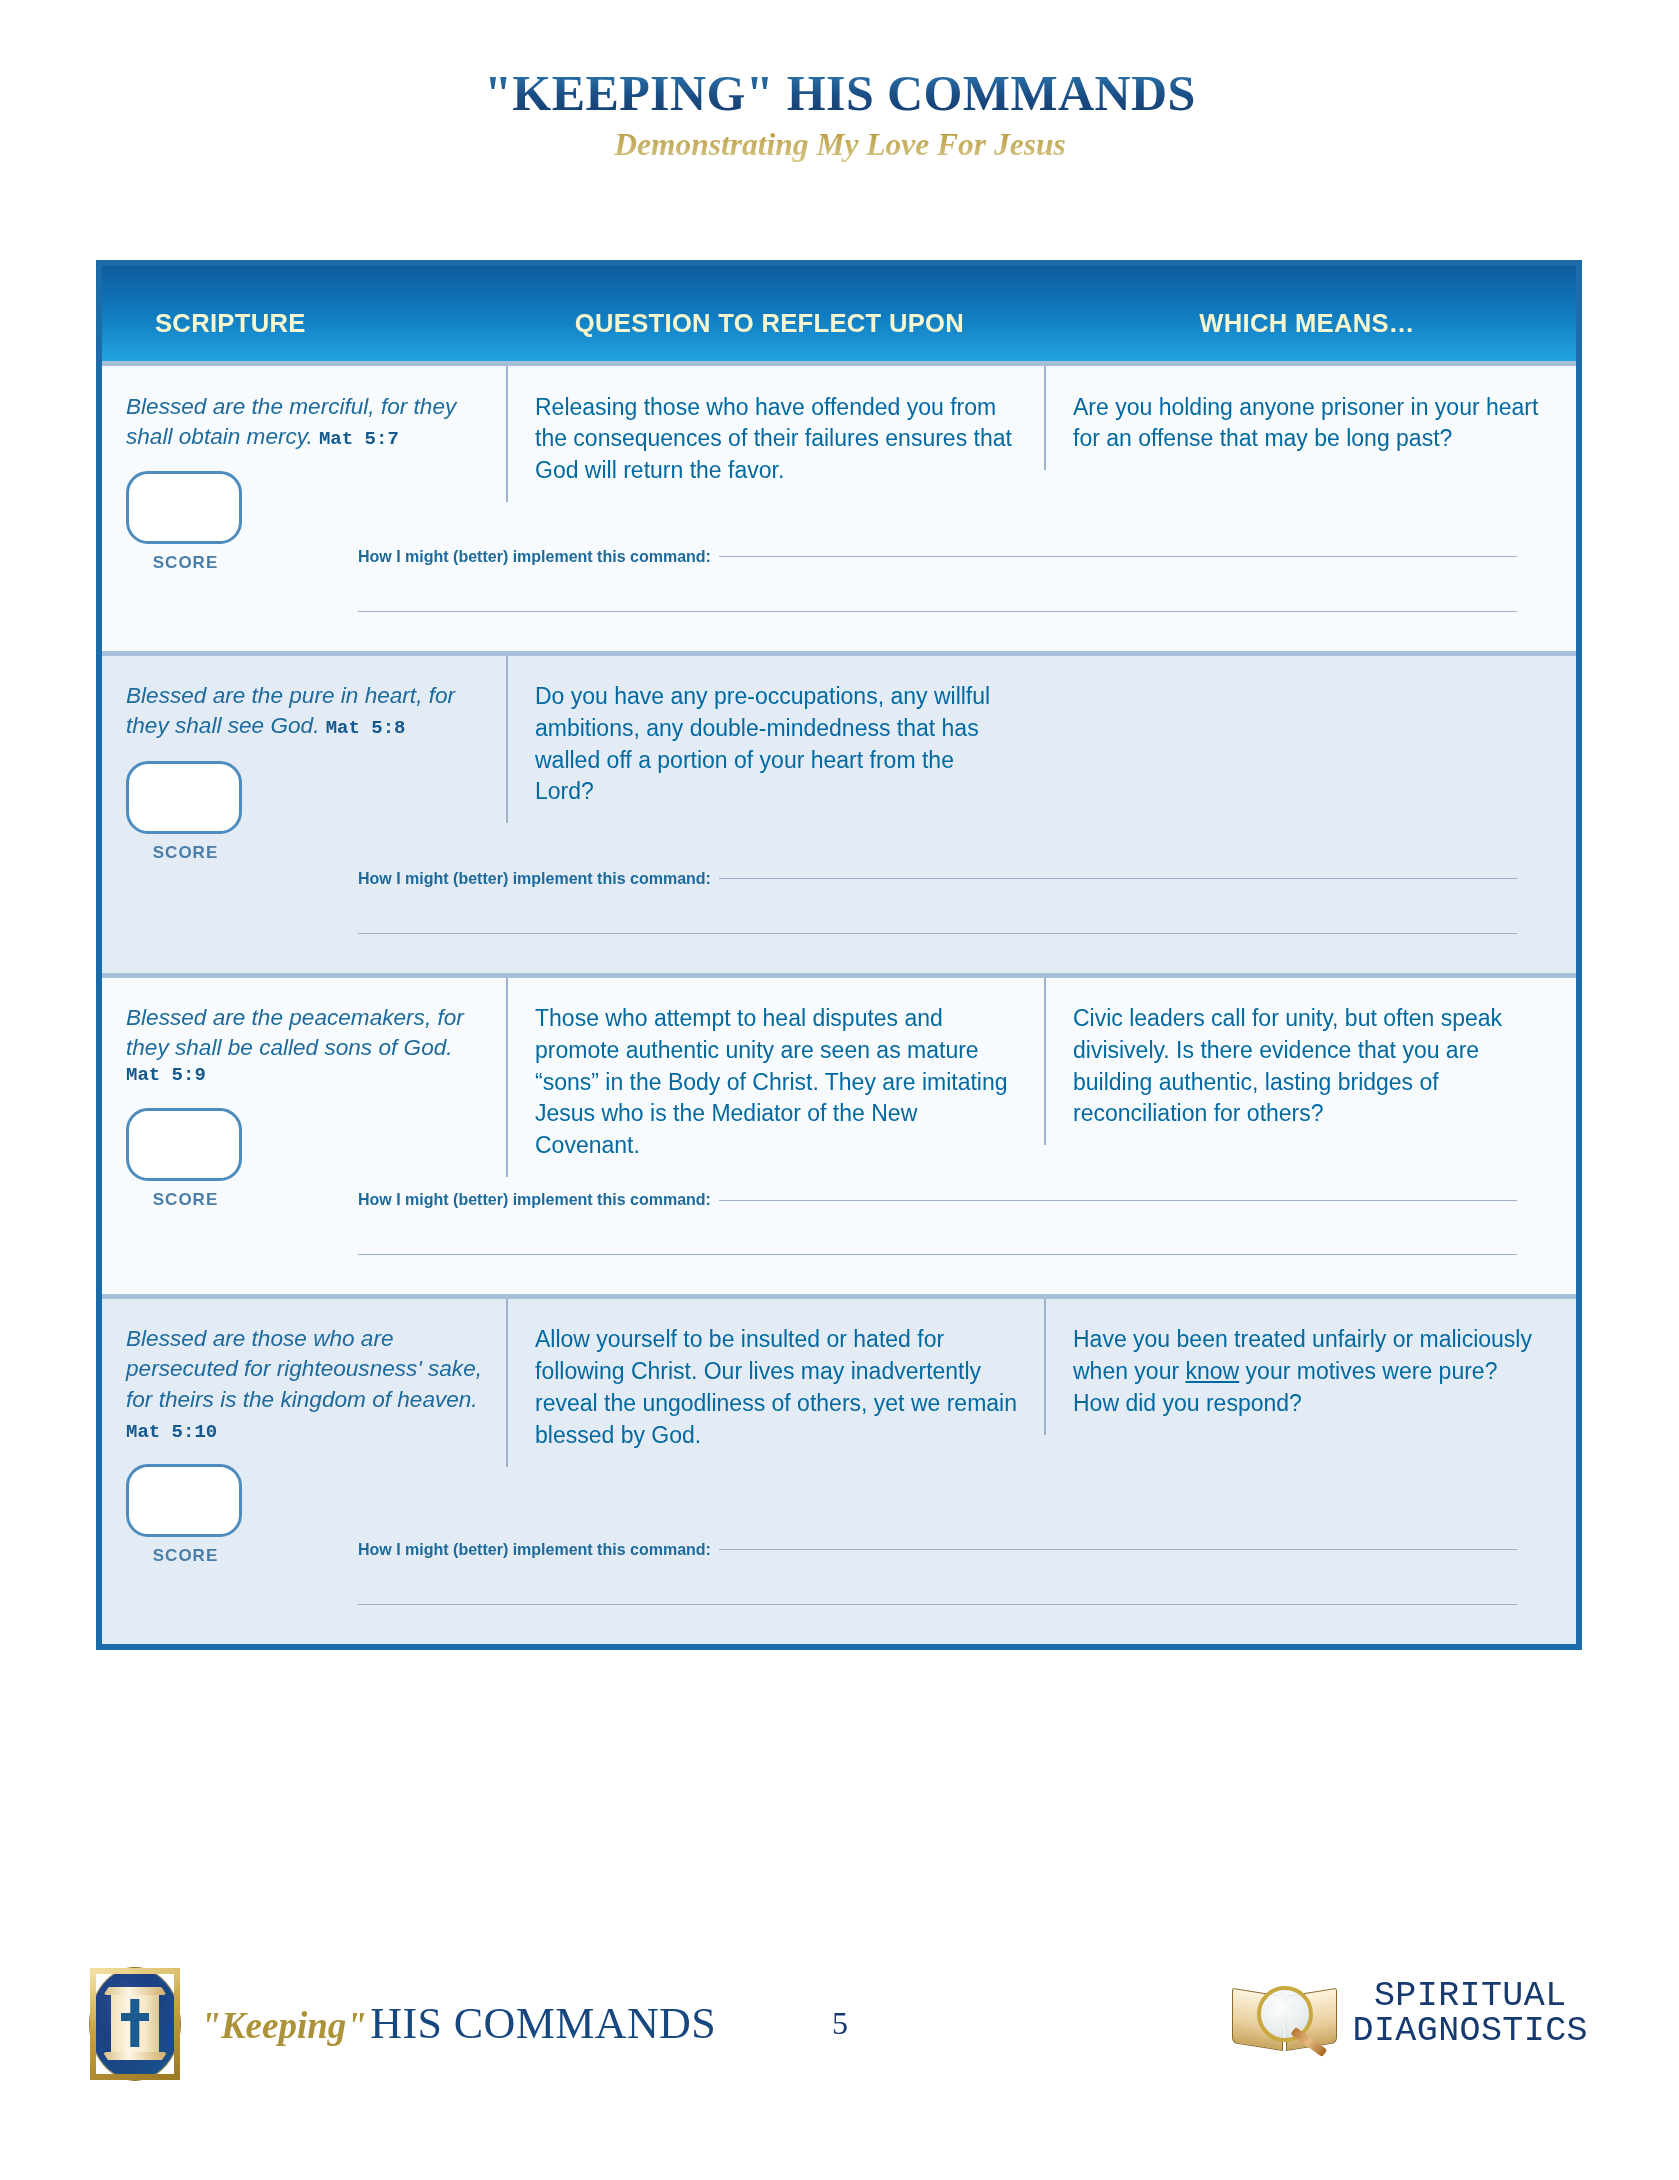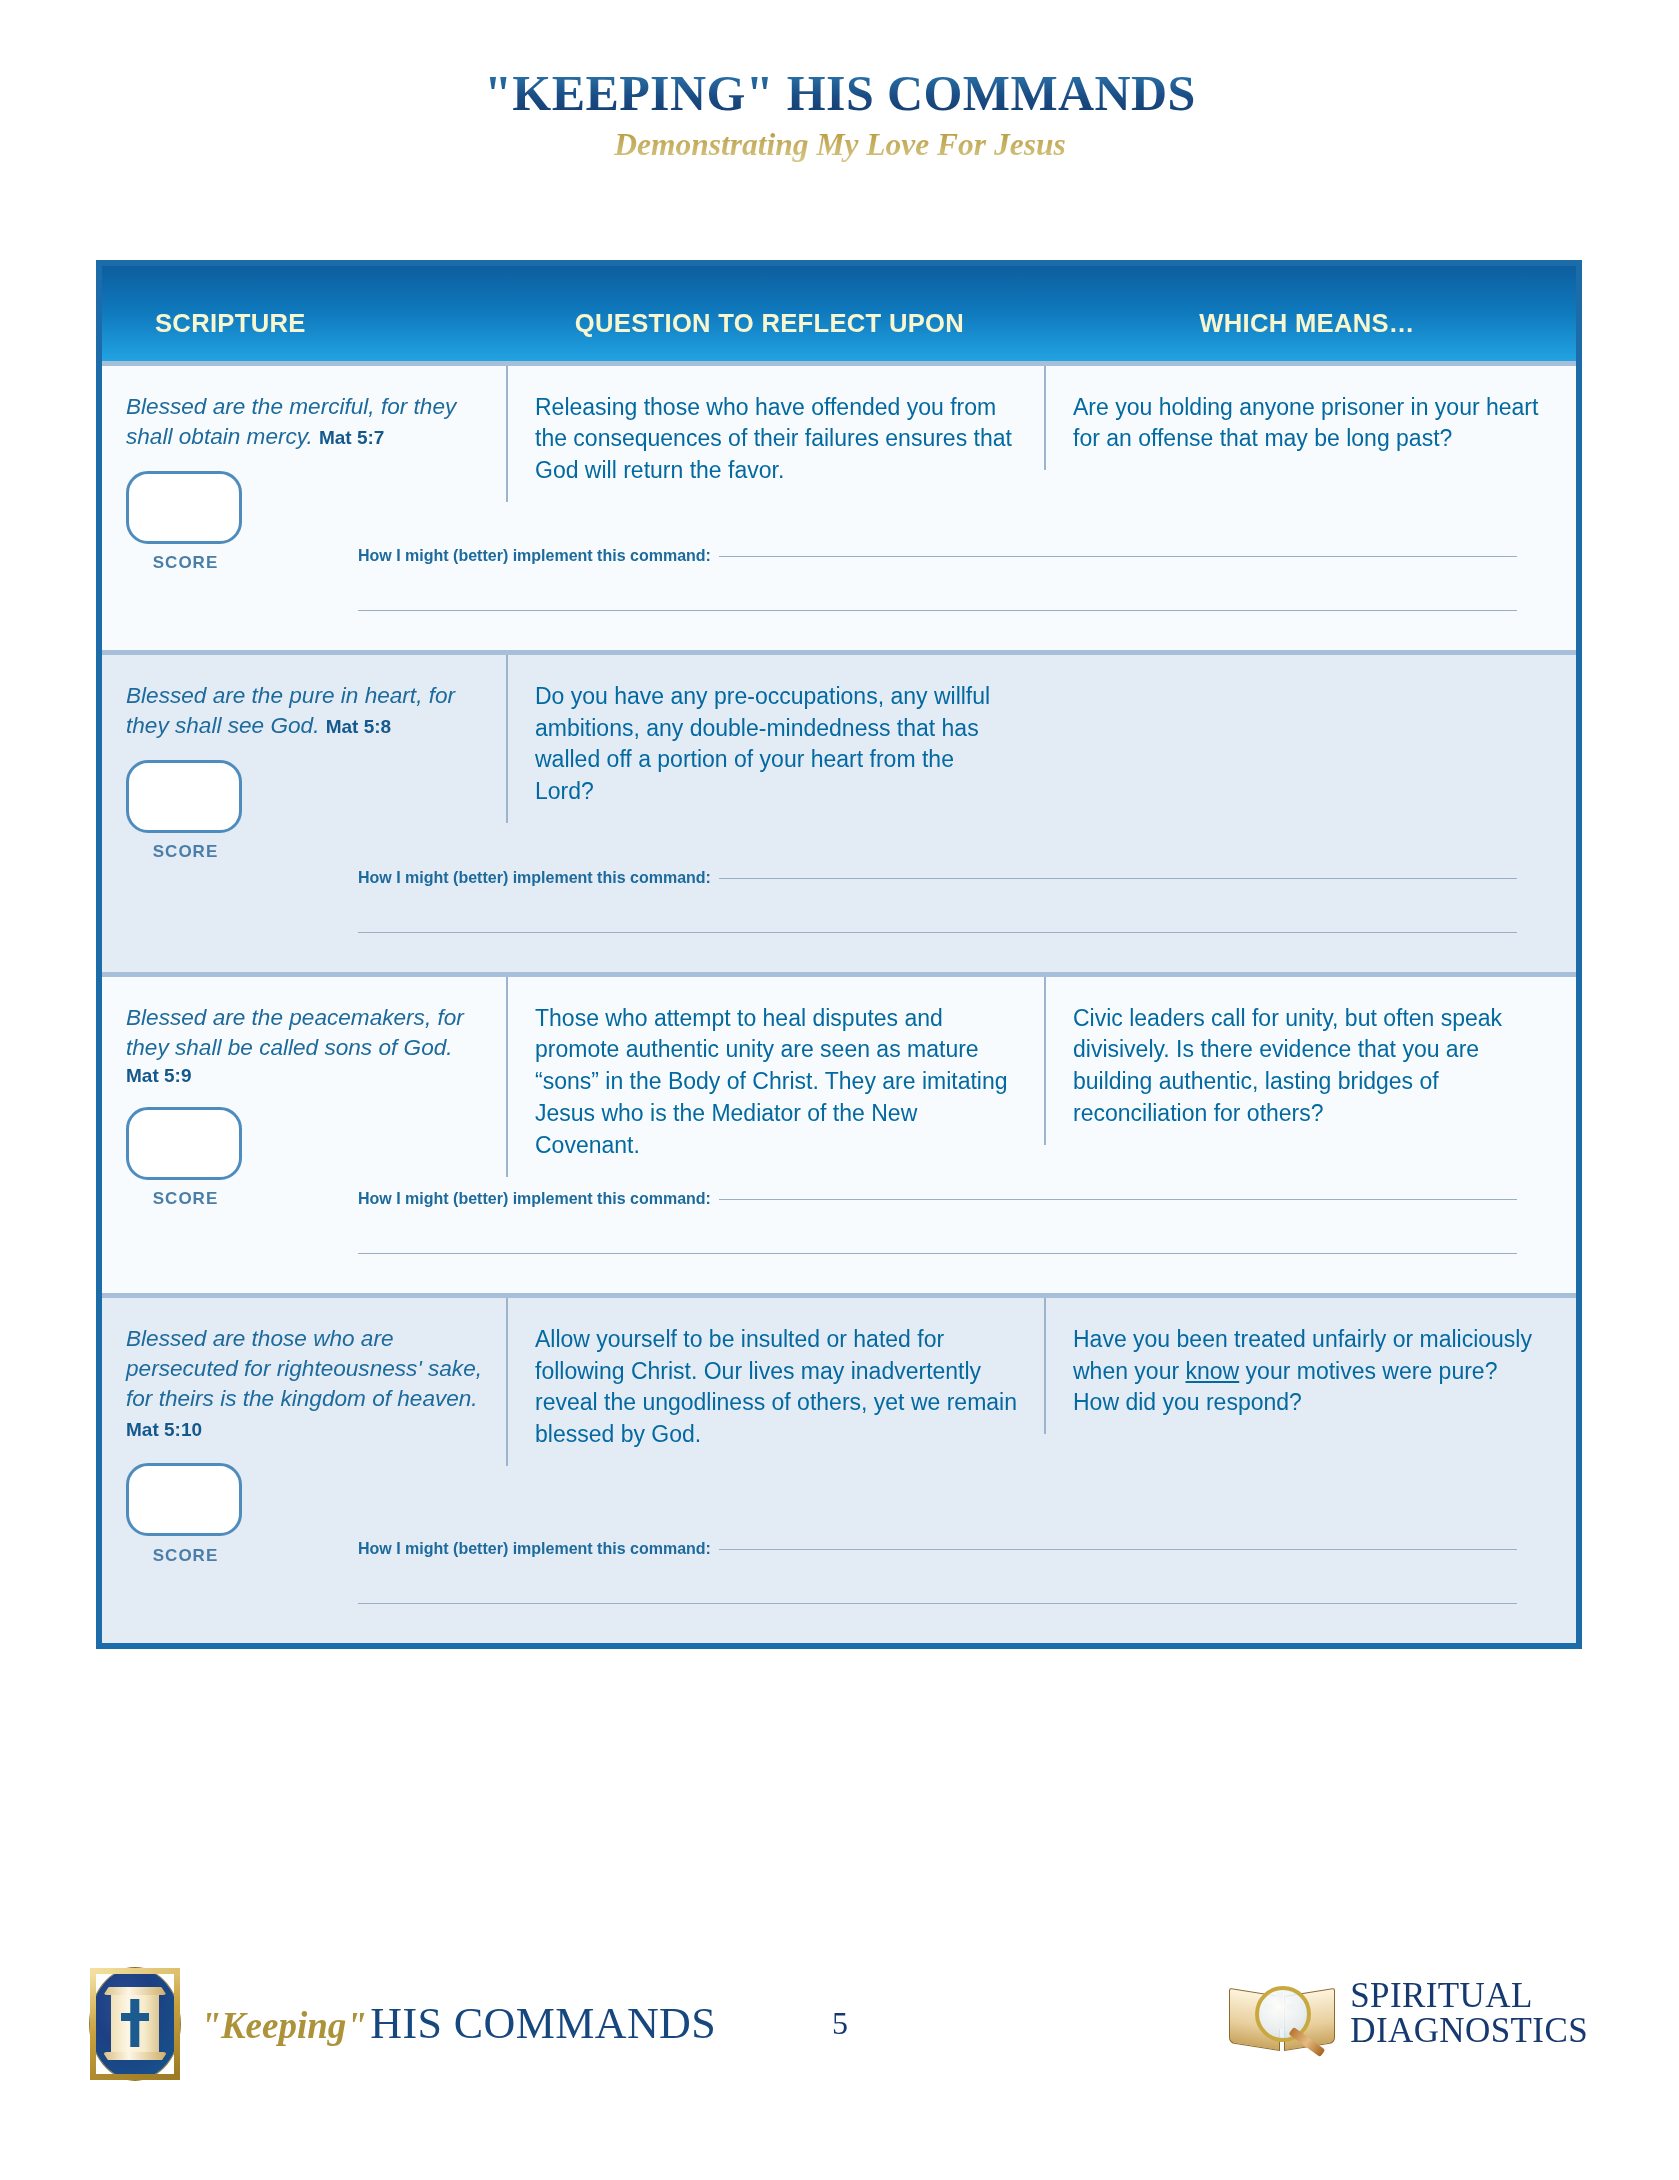--- a/index.html
+++ b/index.html
@@ -104,20 +104,21 @@
     color: #1d6a9c;
     line-height: 1.33;
     margin: 0;
   }
   .verse .ref {
     font-style: normal;
     font-weight: bold;
     font-size: 19px;
     color: #14588c;
     white-space: nowrap;
+    font-family: Liberation Mono, monospace;
   }
   .verse .ref.own-line { display: block; }
   .score-wrap {
     margin-top: 19px;
     width: 119px;
     text-align: center;
   }
   .score-box {
     width: 116px;
     height: 73px;
@@ -328,23 +329,24 @@
     left: 63px;
     top: 53px;
     width: 39px;
     height: 9.4px;
     border-radius: 2.6px;
     background: linear-gradient(90deg, #b8742f 0%, #e6bb84 50%, #a6651f 100%);
     transform: rotate(36deg);
     transform-origin: left center;
   }
   .sd-word {
-    font-family: Liberation Serif, serif;
+    font-family: Liberation Mono, monospace;
     color: #16396f;
     line-height: 0.99;
+    text-align: center;
   }
   .sd-word .l1, .sd-word .l2 {
     display: block;
     font-size: 35px;
     letter-spacing: 0.4px;
   }
 </style>
 </head>
 <body>
 

